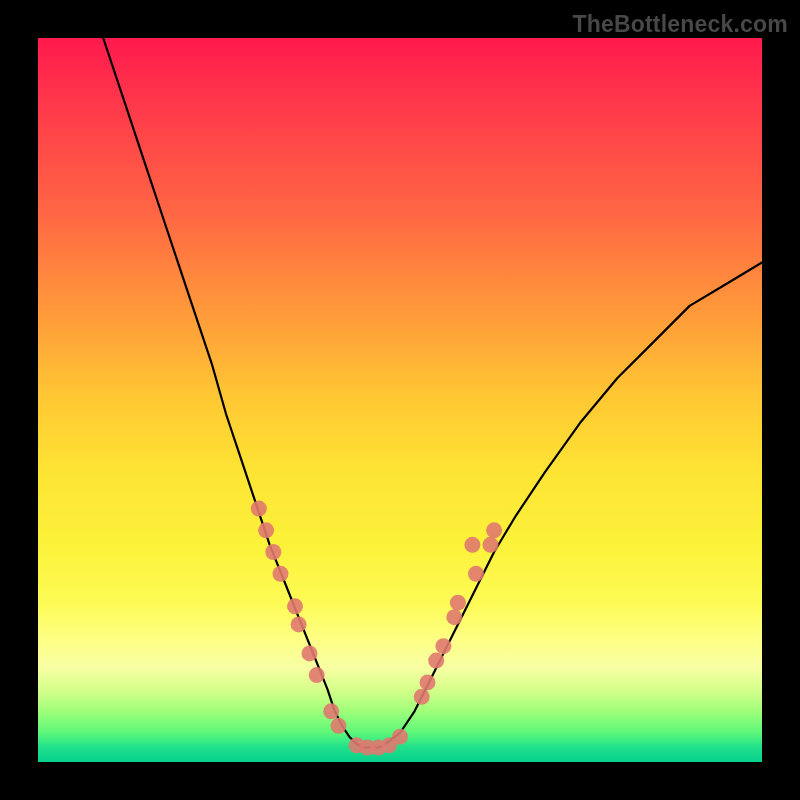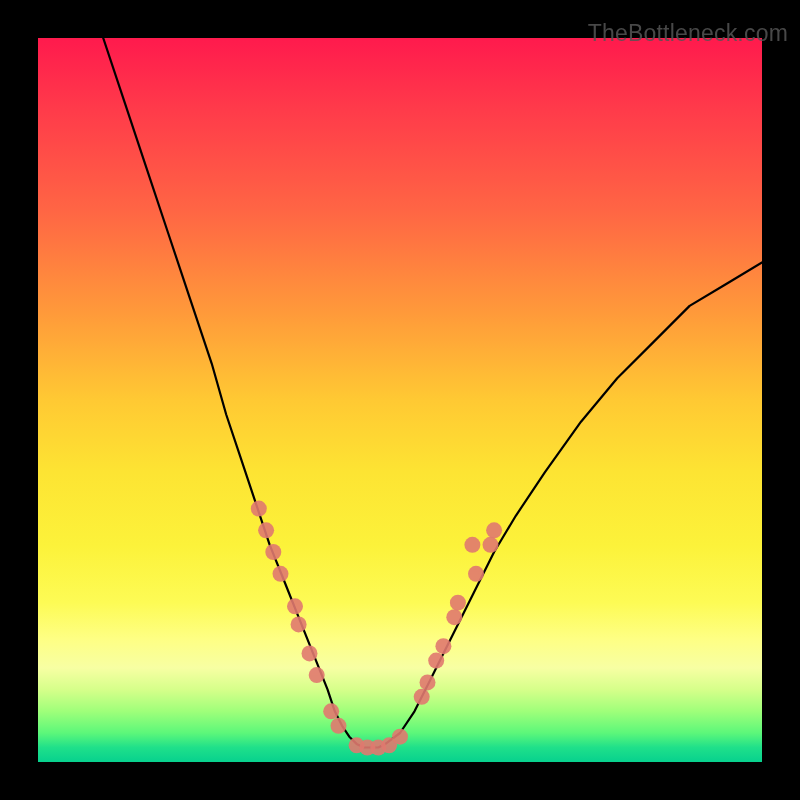--- a/index.html
+++ b/index.html
@@ -38,25 +38,25 @@
       #f7ffa3 87%,
       #d6ff8a 90%,
       #9fff7a 93%,
       #5cf77a 96%,
       #1fe08a 98%,
       #07d18e 100%
     );
   }
   .watermark {
     position: absolute;
-    top: 20px;
+    top: 11px;
     right: 12px;
     color: #555;
     font-size: 23px;
-    font-weight: 400;
+    font-weight: 700;
     letter-spacing: 0.2px;
     opacity: 0.85;
     z-index: 5;
     text-align: right;
   }
   svg.overlay {
     position: absolute;
     left: 0;
     top: 0;
     width: 724px;

